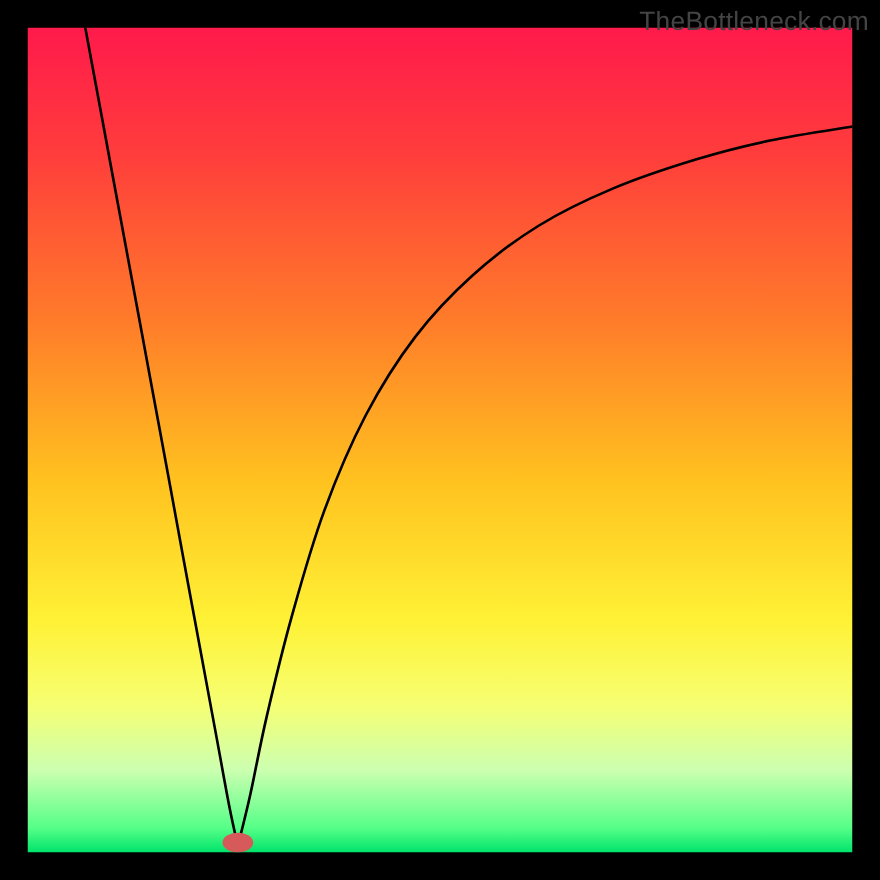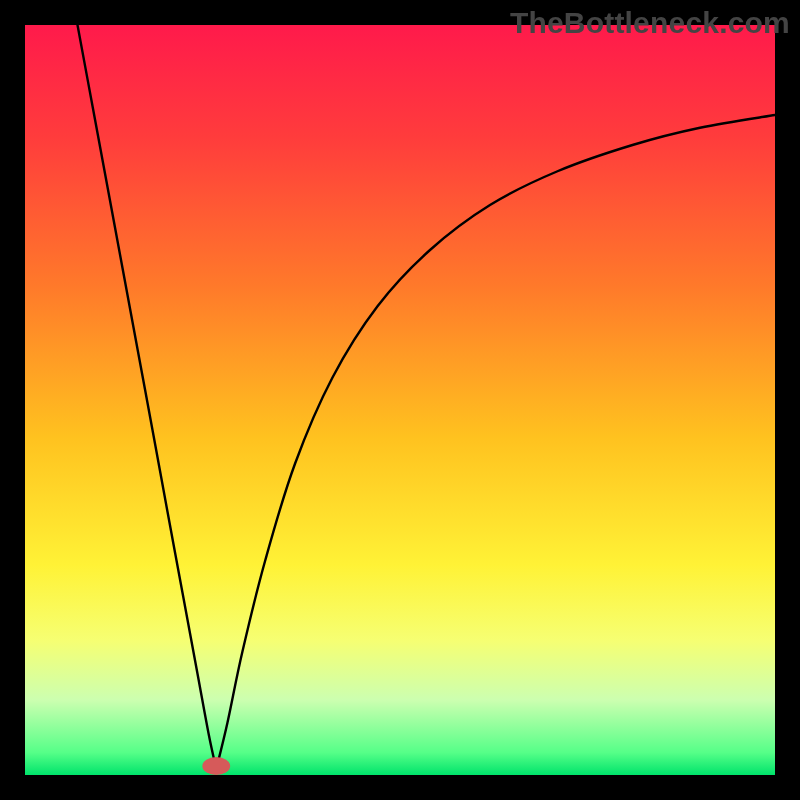--- a/index.html
+++ b/index.html
@@ -24,22 +24,22 @@
     left: 0;
     top: 0;
     width: 750px;
     height: 750px;
   }
   .watermark {
     position: absolute;
     top: 6px;
     right: 10px;
     color: #444;
-    font-size: 30px;
-    font-weight: 700;
+    font-size: 24px;
+    font-weight: 400;
     letter-spacing: 0.2px;
     user-select: none;
   }
 </style>
 </head>
 <body>
 
 <div class="frame">
   <svg class="plot" viewBox="0 0 750 750" preserveAspectRatio="none">
     <defs>

